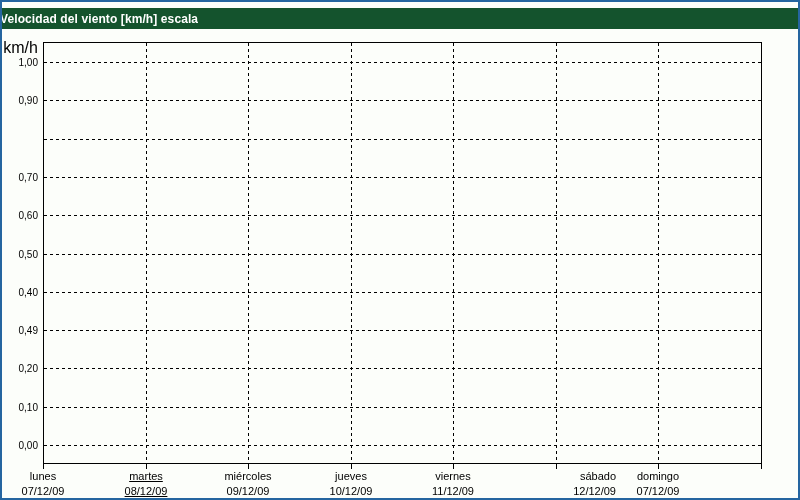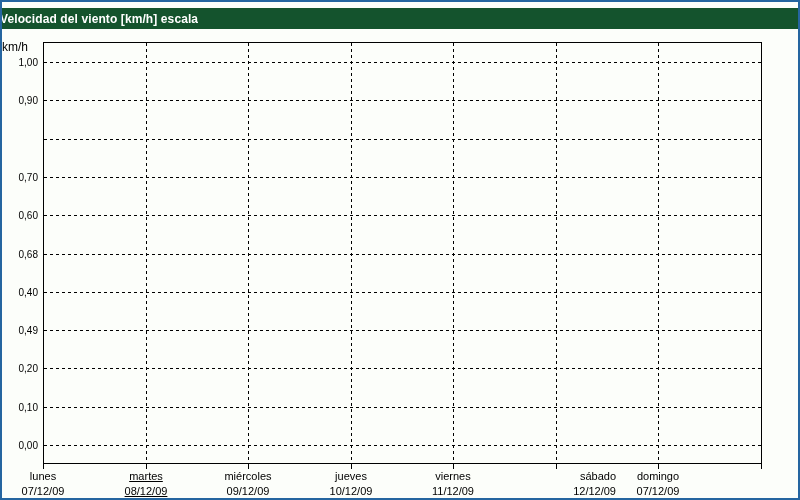--- a/index.html
+++ b/index.html
@@ -35,22 +35,22 @@
     position:absolute;top:0;width:1px;height:100%;
     background:repeating-linear-gradient(180deg,#000 0,#000 3px,transparent 3px,transparent 6px);
   }
   .ytick-label{
     position:absolute;left:0;width:36px;
     font-size:10px;line-height:13px;color:#000;
     text-align:right;white-space:nowrap;
   }
   .y-unit{
     position:absolute;left:0;width:37px;top:39px;
-    font-size:12px;line-height:13px;color:#000;
-    text-align:left;white-space:nowrap;
+    font-size:16px;line-height:13px;color:#000;
+    text-align:center;white-space:nowrap;
   }
   .xtick{
     position:absolute;top:462px;width:1px;height:5px;background:#000;
   }
   .day-label{
     position:absolute;top:467px;width:104px;
     font-size:11px;line-height:15px;color:#000;
     text-align:center;white-space:nowrap;
   }
 </style>
@@ -63,21 +63,21 @@
   </div>
 
   <span class="y-unit">km/h</span>
 
   <div id="y-labels">
       <span class="ytick-label" style="top: 54px;">1,00</span>
       <span class="ytick-label" style="top: 92px;">0,90</span>
       <span class="ytick-label" style="top: 131px; padding-left: 28px;">0,80</span>
       <span class="ytick-label" style="top: 169px;">0,70</span>
       <span class="ytick-label" style="top: 207px;">0,60</span>
-      <span class="ytick-label" style="top: 246px;">0,68</span>
+      <span class="ytick-label" style="top: 246px;">0,50</span>
       <span class="ytick-label" style="top: 284px;">0,40</span>
       <span class="ytick-label" style="top: 322px;">0,49</span>
       <span class="ytick-label" style="top: 360px;">0,20</span>
       <span class="ytick-label" style="top: 399px;">0,10</span>
       <span class="ytick-label" style="top: 437px;">0,00</span>
     </div>
 
   <div id="plot">
       <div class="hgrid" style="top: 19px;"></div>
       <div class="hgrid" style="top: 57px;"></div>

